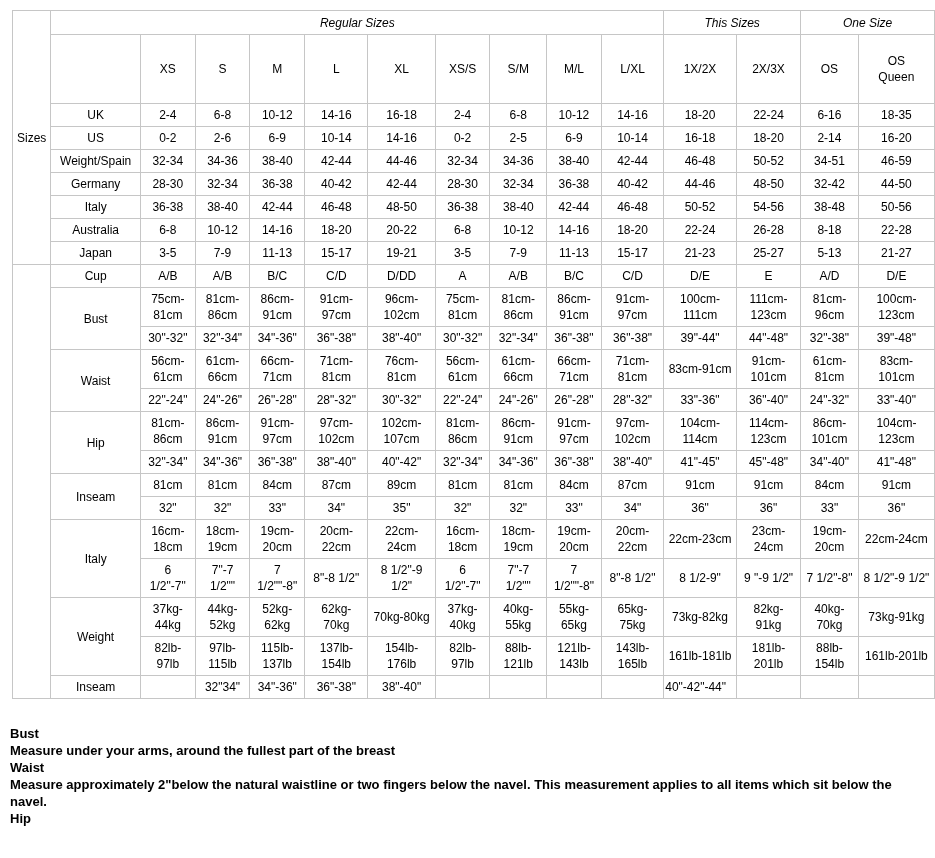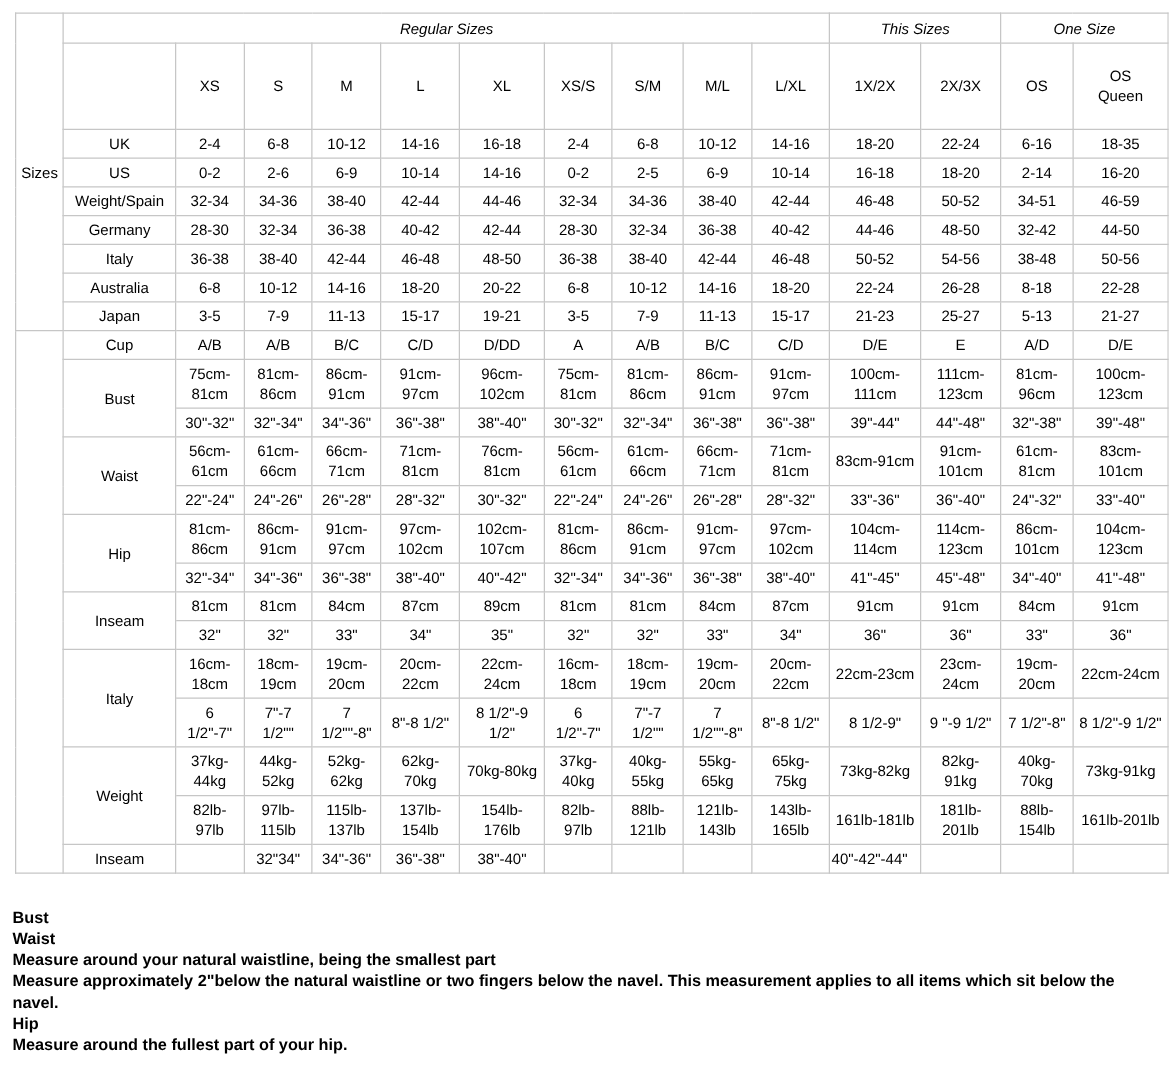--- a/index.html
+++ b/index.html
@@ -416,18 +416,17 @@
         <td class="left">40"-42"-44"</td>
         <td></td>
         <td></td>
         <td></td>
       </tr>
     </tbody>
 </table>
 
 <div class="notes">
   <div>Bust</div>
+  <div>Measure under your arms, around the fullest part of the breast</div>
   <div>Waist</div>
-  <div>Measure around your natural waistline, being the smallest part</div>
   <div>Measure approximately 2"below the natural waistline or two fingers below the navel. This measurement applies to all items which sit below the navel.</div>
   <div>Hip</div>
-  <div>Measure around the fullest part of your hip.</div>
 </div>
 
 </body></html>

